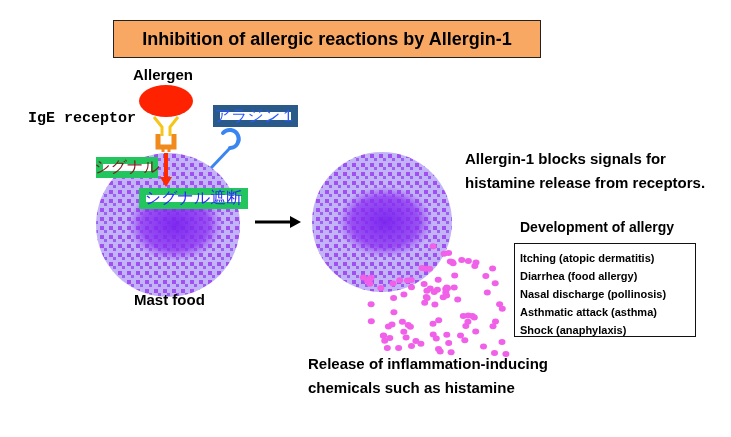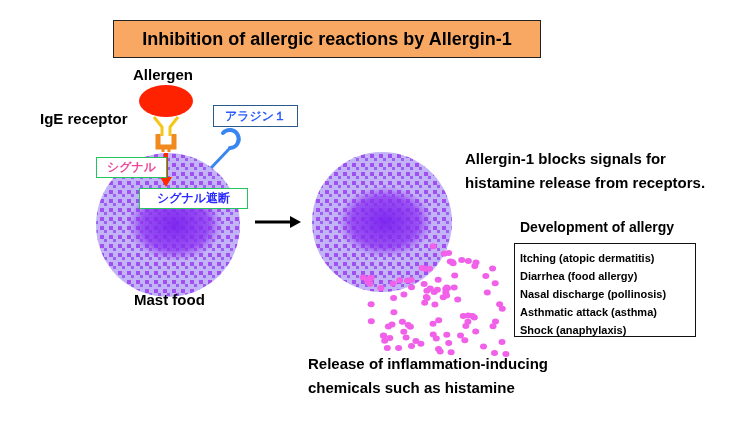--- a/index.html
+++ b/index.html
@@ -11,23 +11,23 @@
   }
   .abs { position: absolute; }
   .title-box {
     left: 113px; top: 20px; width: 428px; height: 38px;
     background: #f8a862; border: 1px solid #222;
     display: flex; align-items: center; justify-content: center;
     font-weight: bold; font-size: 18px; box-sizing: border-box;
   }
   .lbl { font-weight: bold; font-size: 15px; white-space: nowrap; }
   .jp-box {
-    background: #fff; border: 1px solid #22c55e; font-size: 12px;
+    background: #fff; border: 7px solid #22c55e; font-size: 16px;
     display: flex; align-items: center; justify-content: center;
-    white-space: nowrap; box-sizing: border-box; font-weight: bold;
+    white-space: nowrap; box-sizing: border-box;
   }
   .symptoms {
     left: 514px; top: 243px; width: 182px; height: 94px;
     border: 1px solid #111; box-sizing: border-box; padding: 5px 5px;
     background: #fff;
   }
   .symptoms div { font-weight: bold; font-size: 11px; line-height: 18px; white-space: nowrap; }
   svg { position: absolute; left: 0; top: 0; }
 </style>
 </head>
@@ -175,24 +175,24 @@
       <ellipse cx="415.9" cy="340.9" rx="3.5" ry="3" fill="#f060e8"></ellipse>
       <ellipse cx="446.8" cy="287.5" rx="3.5" ry="3" fill="#f060e8"></ellipse>
       <ellipse cx="474.8" cy="265.9" rx="3.5" ry="3" fill="#f060e8"></ellipse>
       <ellipse cx="411.5" cy="287.3" rx="3.5" ry="3" fill="#f060e8"></ellipse>
     </g>
 </svg>
 
 <div class="abs title-box">Inhibition of allergic reactions by Allergin-1</div>
 
 <div class="abs lbl" style="left:133px; top:66px;">Allergen</div>
-<div class="abs lbl" style="left:40px; top:110px;">IgE receptor</div>
+<div class="abs lbl" style="left:28px; top:110px;font-family:Liberation Mono, monospace;">IgE receptor</div>
 
 <div class="abs jp-box" style="left:213px; top:105px; width:85px; height:22px; color:#2a5aff; border-color:#2a5a8a;">アラジン１</div>
-<div class="abs jp-box" style="left:96px; top:157px; width:71px; height:21px; color:#ec4899;">シグナル</div>
+<div class="abs jp-box" style="left:96px; top:157px; width:62px; height:21px; color:#7f1d1d;">シグナル</div>
 <div class="abs jp-box" style="left:139px; top:188px; width:109px; height:21px; color:#2a2aff;">シグナル遮断</div>
 
 <div class="abs lbl" style="left:134px; top:291px;">Mast food</div>
 
 <div class="abs lbl" style="left:465px; top:147px; line-height:24px;">
   <div>Allergin-1 blocks signals for</div>
   <div>histamine release from receptors.</div>
 </div>
 
 <div class="abs lbl" style="left:520px; top:219px; font-size:14px;">Development of allergy</div>

